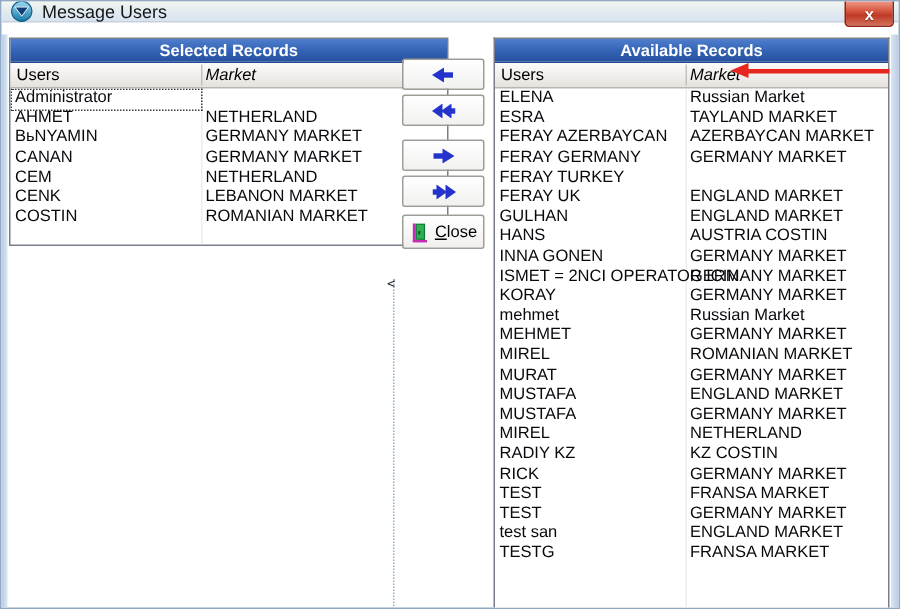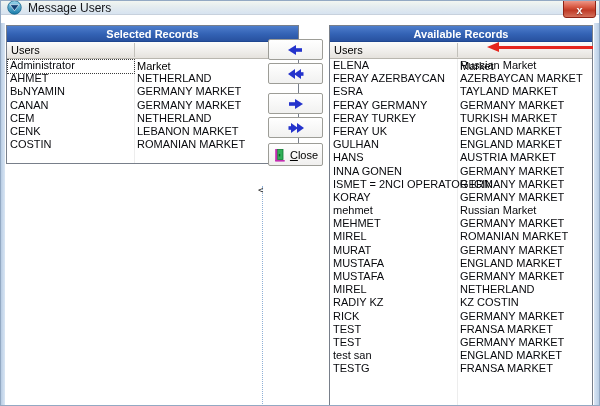--- a/index.html
+++ b/index.html
@@ -34,21 +34,21 @@
     background:linear-gradient(180deg,#4e7ecc 0%,#3362b4 55%,#28519f 100%);
     border-bottom:1px solid #1f4690;
     color:#fff;font-size:11px;font-weight:bold;
   }
   .col-header{
     position:relative;height:17px;line-height:17px;font-size:11px;color:#000;
     background:linear-gradient(180deg,#fcfcfb 0%,#efedea 60%,#e5e2dd 100%);
     border-bottom:1px solid #b9b6af;
   }
   .col-users-label{position:absolute;left:4px;top:0;}
-  .col-market-label{position:absolute;left:130px;top:16px;}
+  .col-market-label{position:absolute;left:130px;top:0;font-style:italic;}
   .col-sep{position:absolute;left:127px;top:1px;bottom:1px;width:1px;background:#c3c1bb;}
   .listbox{position:relative;overflow:hidden;}
   .listbox .list-col-sep{position:absolute;left:127px;top:0;bottom:0;width:1px;background:#ededed;}
   .row{position:relative;height:13.2px;line-height:13.2px;font-size:11px;color:#08090d;white-space:nowrap;}
   .cell-user{position:absolute;left:3px;top:0;}
   .cell-market{position:absolute;left:130px;top:0;}
   .row.focused::before{
     content:"";position:absolute;left:0;top:0;width:126px;height:13px;
     border:1px dotted #3c3c3c;pointer-events:none;
   }
@@ -167,52 +167,51 @@
     </div>
     <div class="listbox">
       <div class="list-col-sep"></div>
 
         <div class="row">
           <span class="cell-user">ELENA</span>
           <span class="cell-market">Russian Market</span>
         </div>
 
         <div class="row">
+          <span class="cell-user">ESRA</span>
+          <span class="cell-market">TAYLAND MARKET</span>
+        </div>
+
+        <div class="row">
           <span class="cell-user">FERAY AZERBAYCAN</span>
           <span class="cell-market">AZERBAYCAN MARKET</span>
         </div>
 
         <div class="row">
-          <span class="cell-user">ESRA</span>
-          <span class="cell-market">TAYLAND MARKET</span>
-        </div>
-
-        <div class="row">
           <span class="cell-user">FERAY GERMANY</span>
           <span class="cell-market">GERMANY MARKET</span>
         </div>
 
         <div class="row">
           <span class="cell-user">FERAY TURKEY</span>
-          <span class="cell-market">TURKISH MARKET</span>
         </div>
 
         <div class="row">
           <span class="cell-user">FERAY UK</span>
           <span class="cell-market">ENGLAND MARKET</span>
         </div>
 
         <div class="row">
           <span class="cell-user">GULHAN</span>
           <span class="cell-market">ENGLAND MARKET</span>
         </div>
 
         <div class="row">
           <span class="cell-user">HANS</span>
-          <span class="cell-market">AUSTRIA MARKET</span>
+          <span class="cell-market">AUSTRIA COSTIN</span>
         </div>
 
         <div class="row">
           <span class="cell-user">INNA GONEN</span>
           <span class="cell-market">GERMANY MARKET</span>
         </div>
 
         <div class="row">
           <span class="cell-user">ISMET = 2NCI OPERATOR ICIN</span>
           <span class="cell-market">GERMANY MARKET</span>

